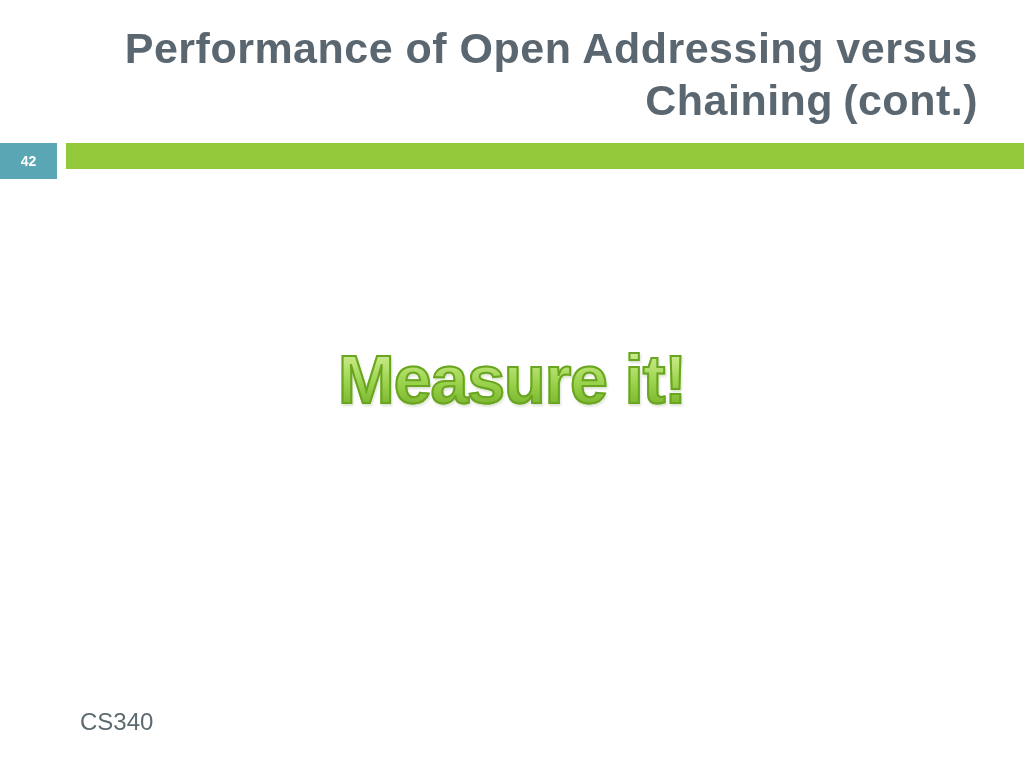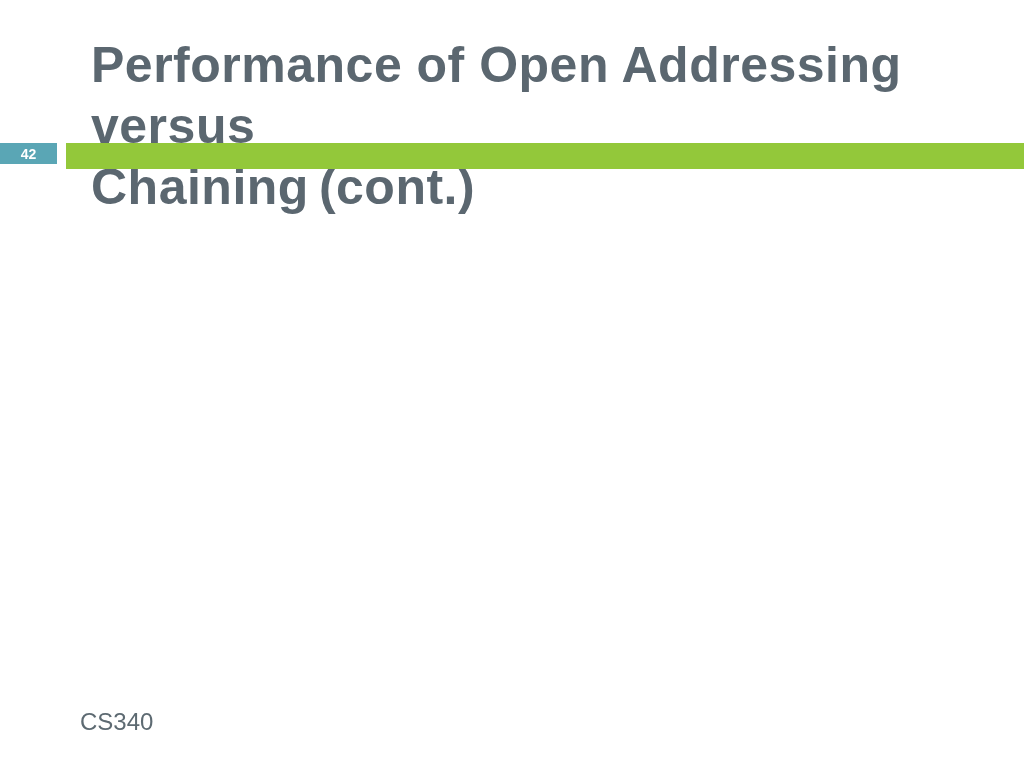--- a/index.html
+++ b/index.html
@@ -15,37 +15,38 @@
     position: relative;
     width: 1024px;
     height: 768px;
     background: #ffffff;
   }
   .slide-title {
     position: absolute;
     left: 78px;
     top: 22px;
     width: 900px;
-    margin: 13px;
-    font-size: 50px;
+    margin: 0;
+    font-size: 43px;
     line-height: 1.22;
     font-weight: bold;
     letter-spacing: 0.5px;
     color: var(--title-text, #5b6770);
+    text-align: right;
   }
   .title-suffix {
     font-weight: bold;
     margin-left: 10px;
   }
   .page-badge {
     position: absolute;
     left: 0;
     top: 143px;
     width: 57px;
-    height: 21px;
+    height: 36px;
     background: var(--page-badge-bg, #5aa6b5);
     color: #ffffff;
     font-size: 14px;
     font-weight: bold;
     display: flex;
     align-items: center;
     justify-content: center;
   }
   .accent-bar {
     position: absolute;
@@ -99,16 +100,17 @@
     <span>Performance of Open Addressing versus</span><br>
     <span>Chaining</span><span class="title-suffix">(cont.)</span>
   </h1>
 
   <div class="page-badge">
     <span>42</span>
   </div>
 
   <div class="accent-bar"></div>
 
+  <div class="wordart">Measure it!</div>
 
   <div class="footer">CS340</div>
 
 </div>
 
 </body></html>

